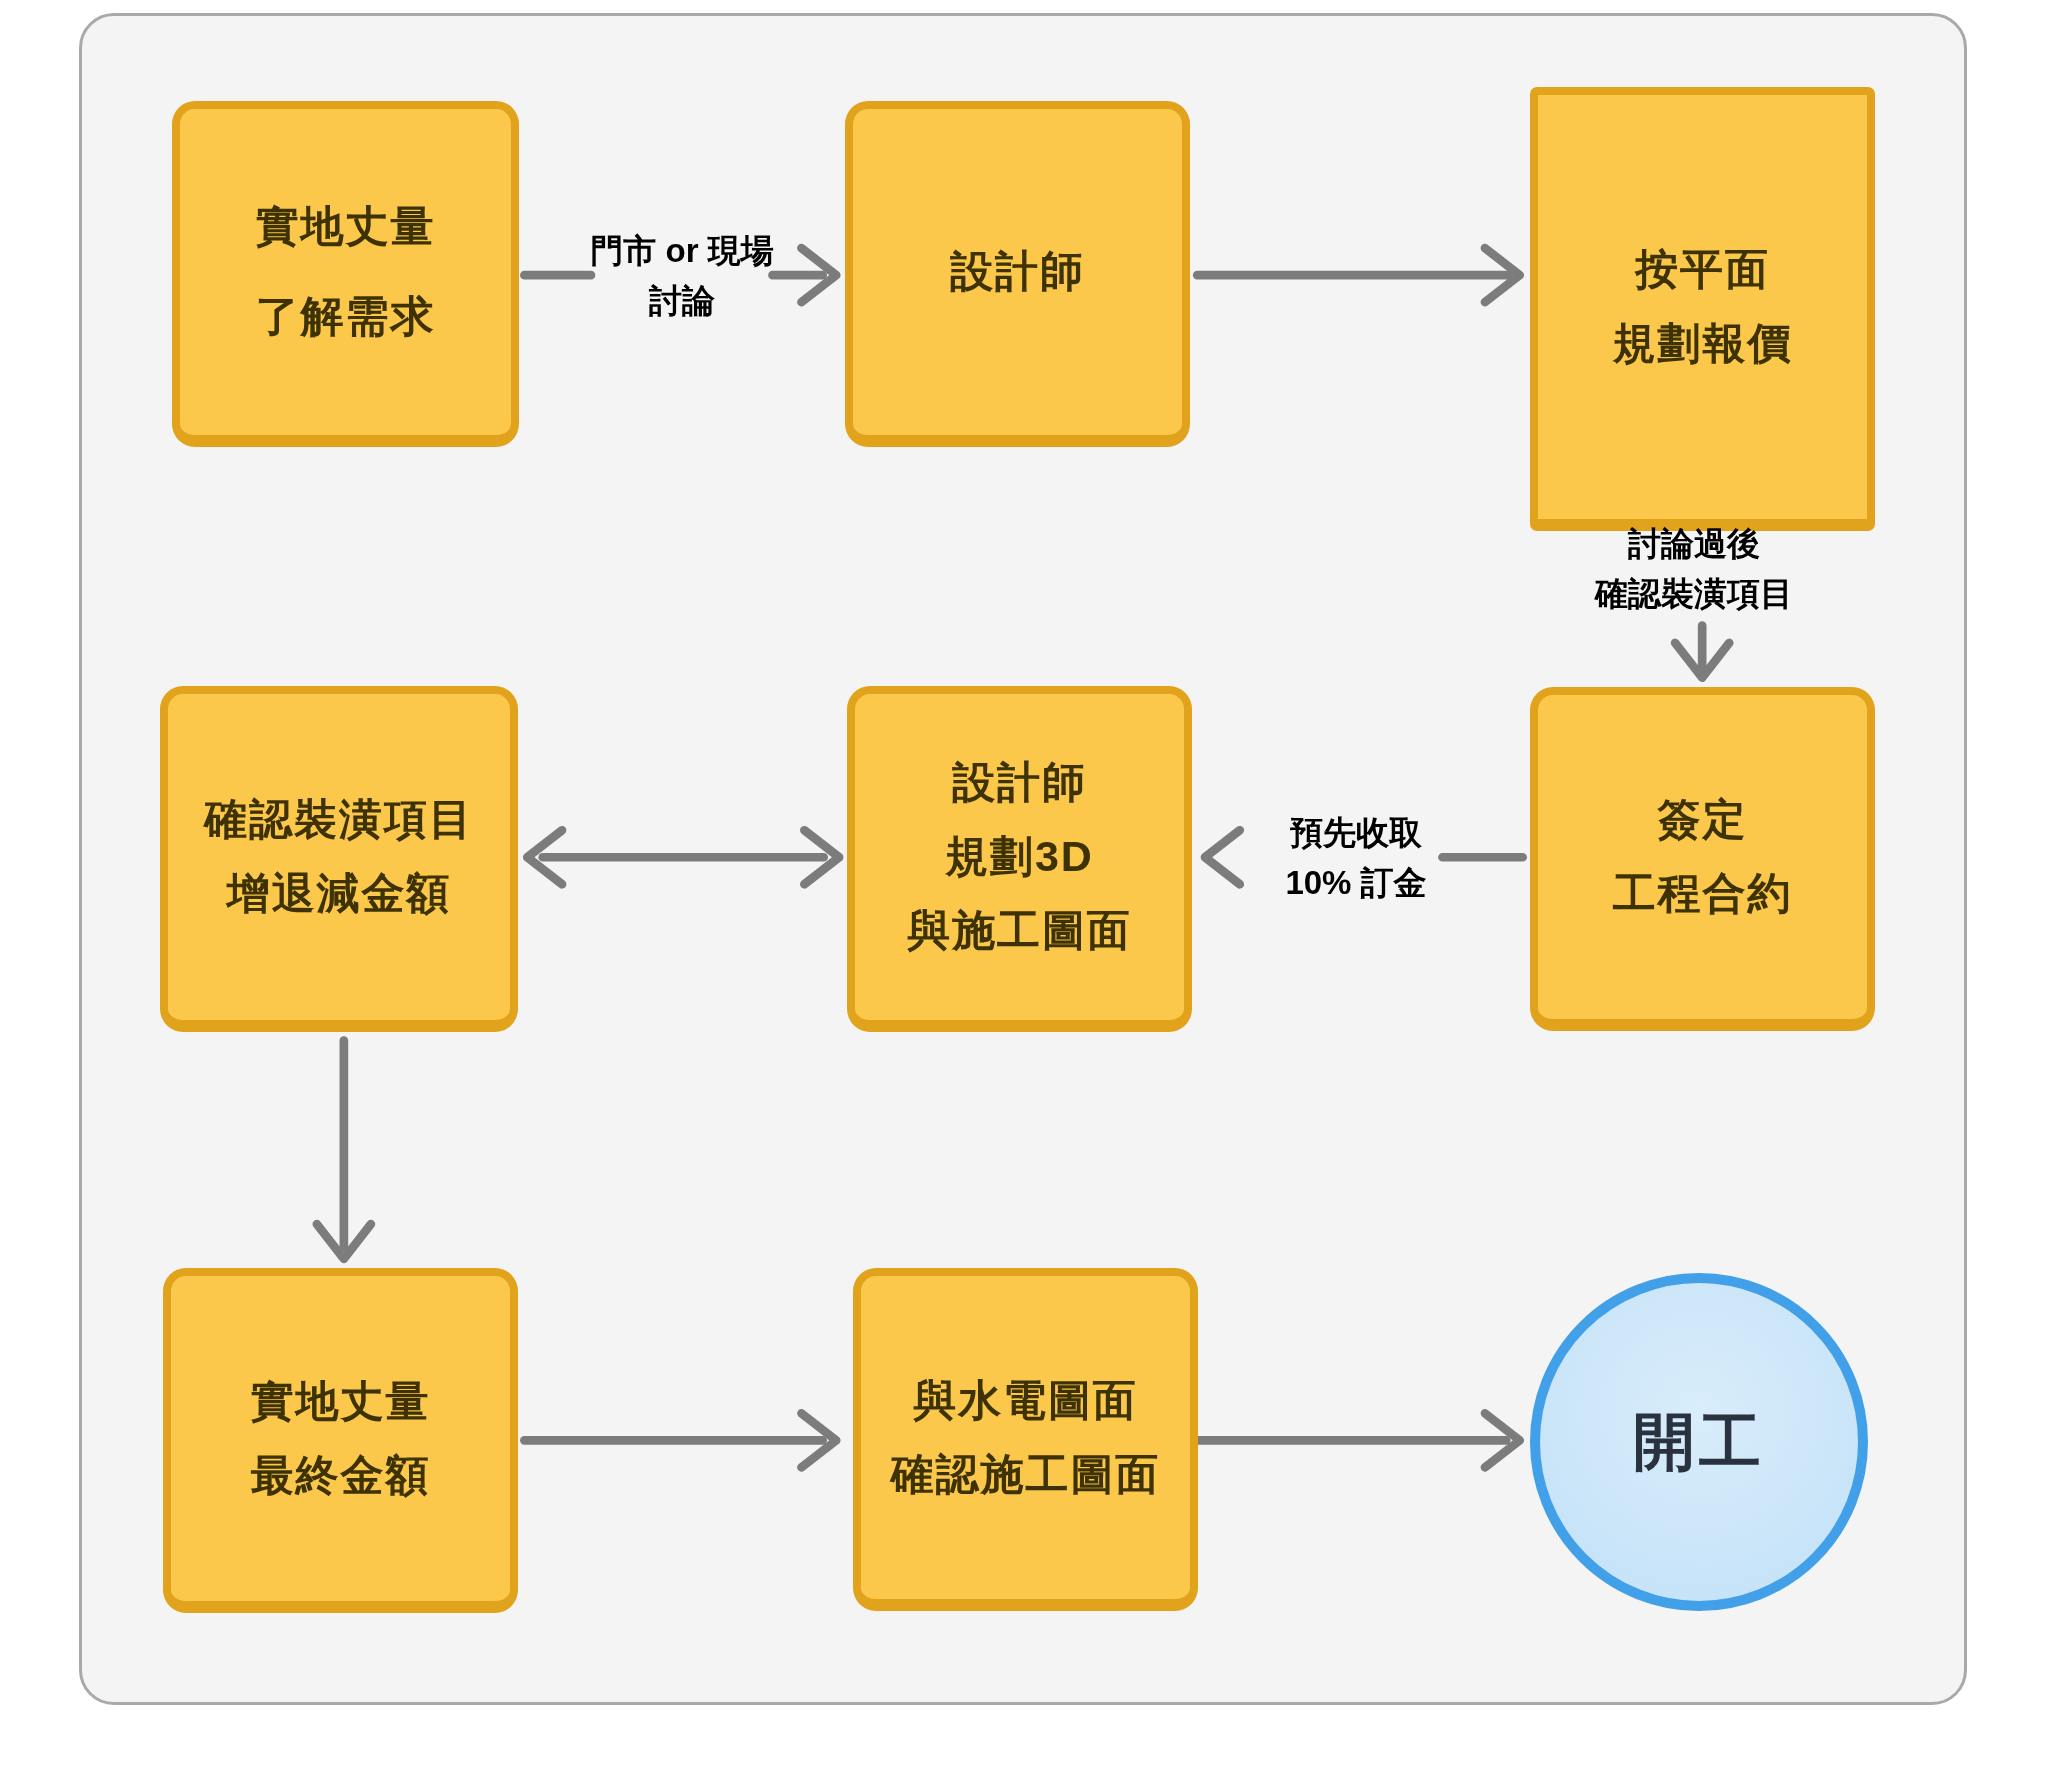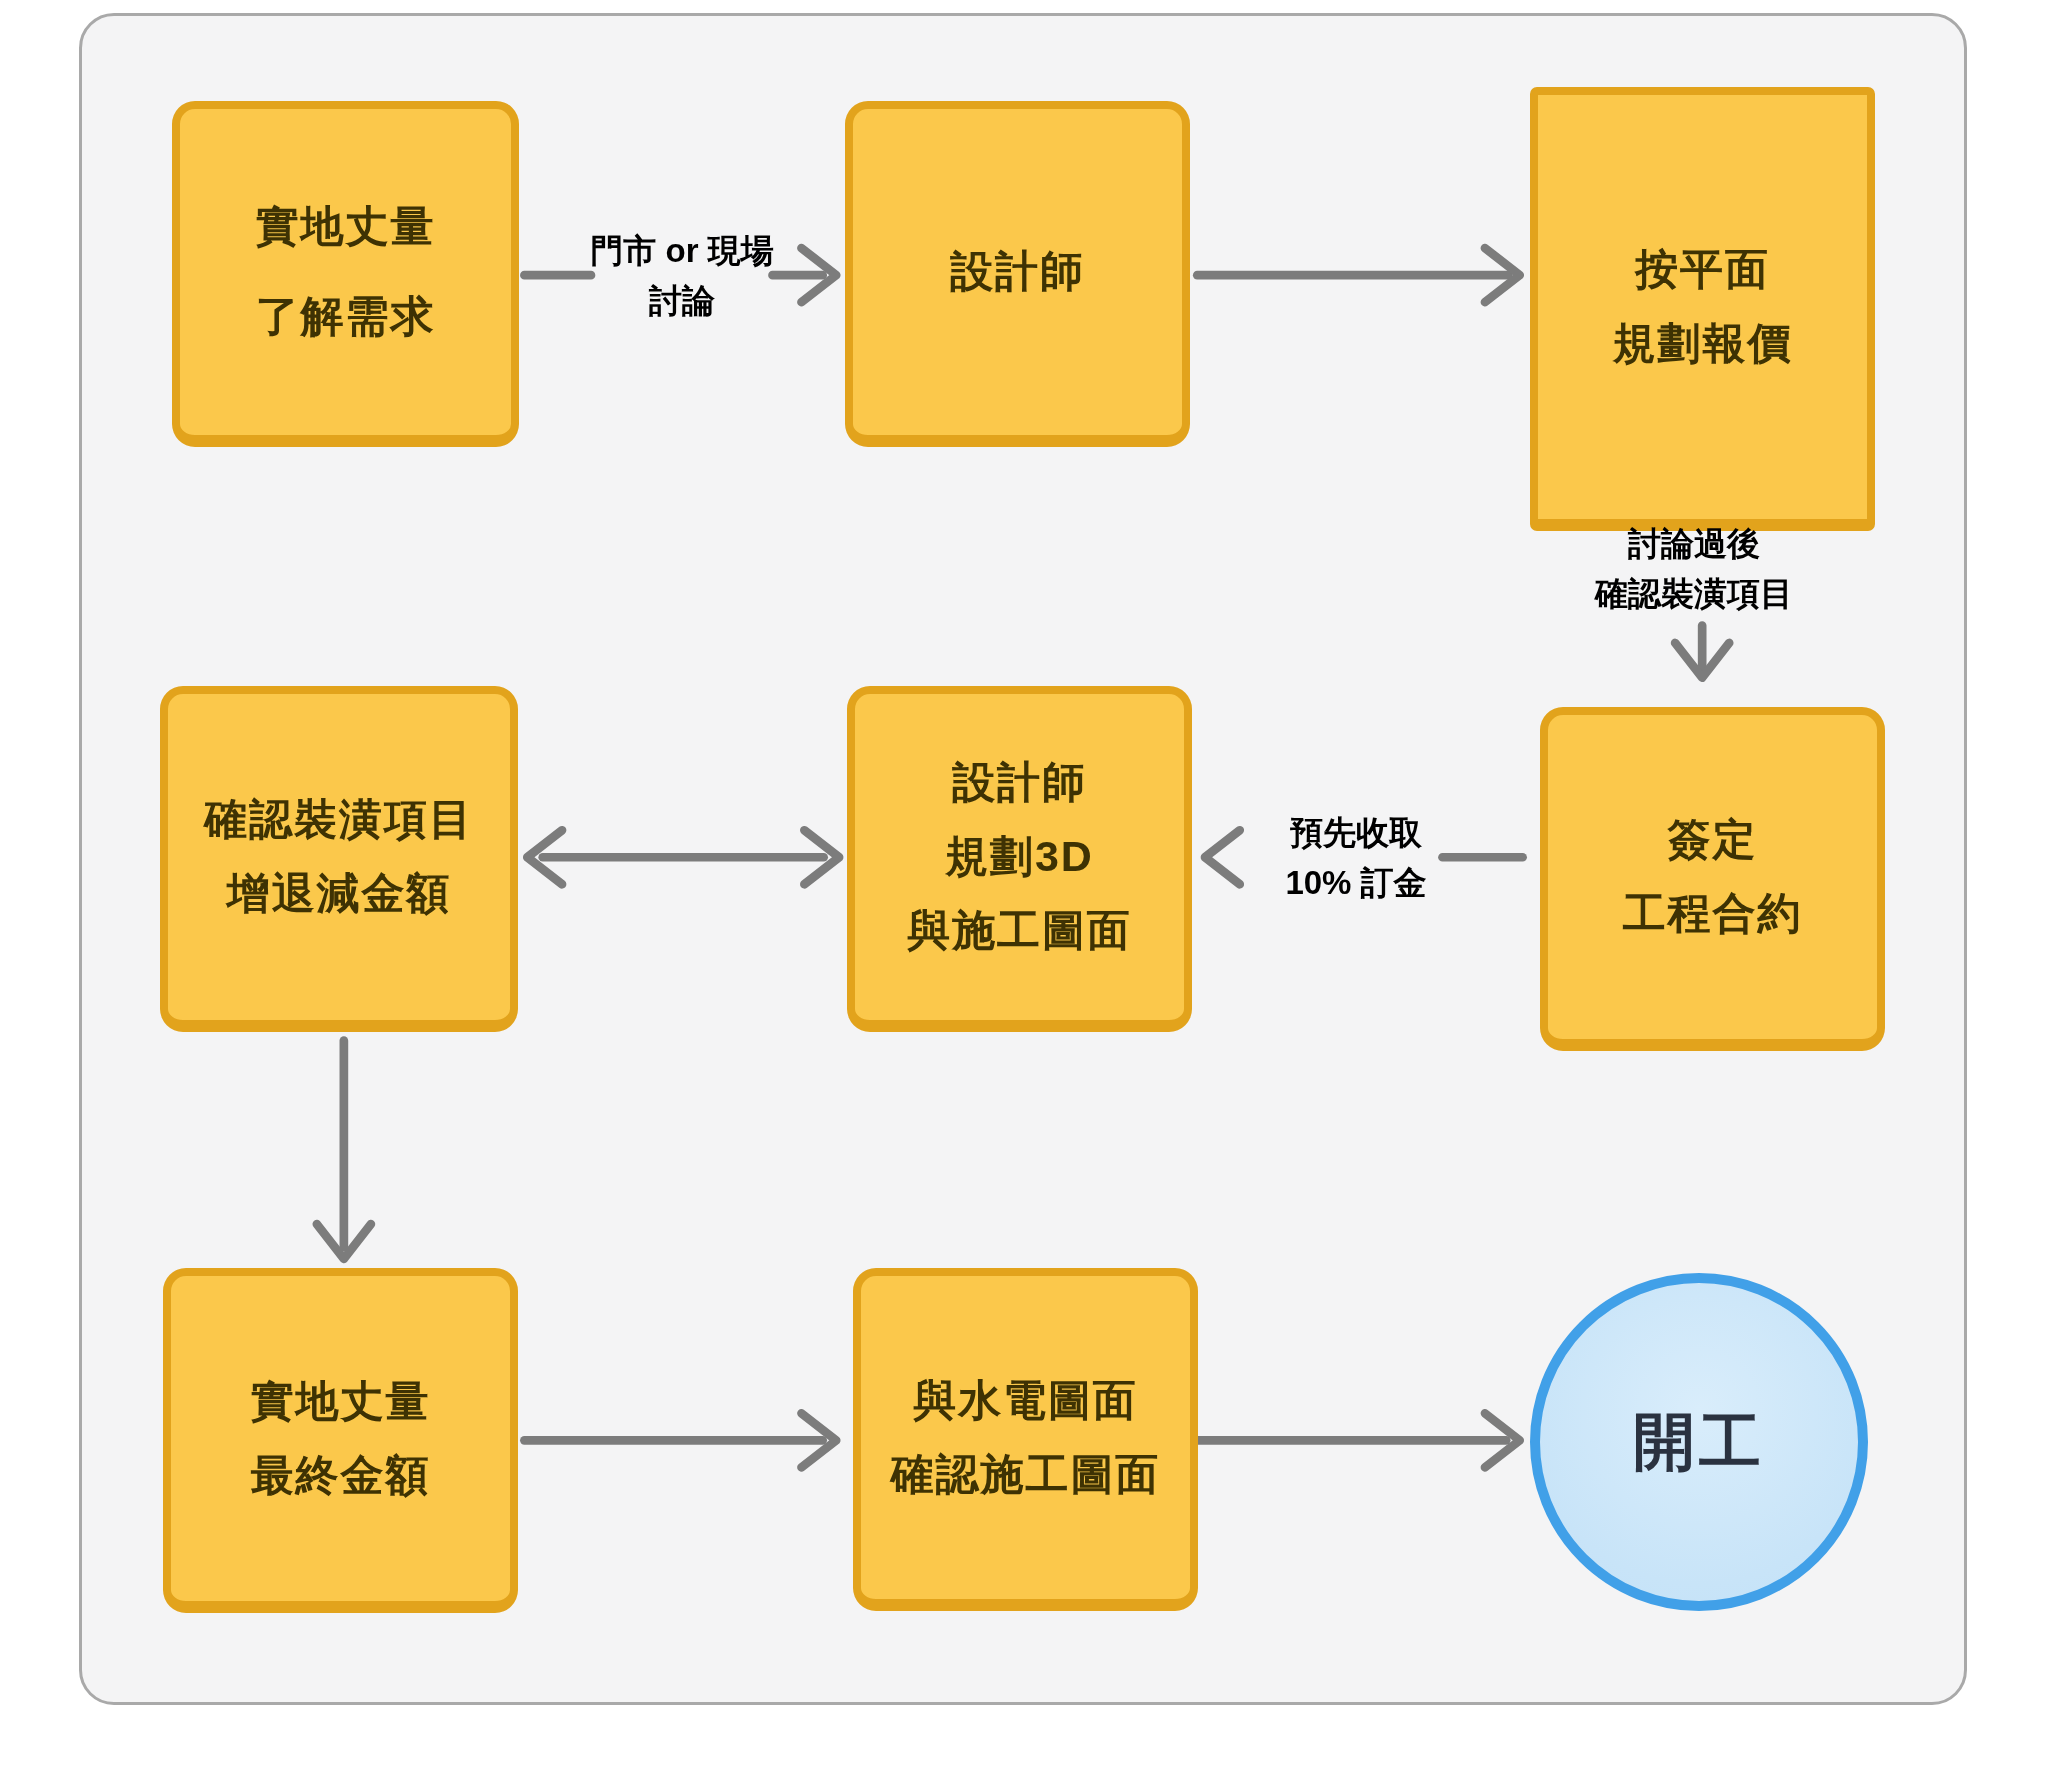--- a/index.html
+++ b/index.html
@@ -50,21 +50,21 @@
     color: #3e3203;
     font-size: 43px;
     font-weight: 700;
     line-height: 1.72;
     letter-spacing: 1.9px;
   }
   .node .bl { white-space: nowrap; }
   #n-measure          { left: 172px;  top: 101px;  width: 347px; height: 346px; gap: 16px; }
   #n-designer-plan    { left: 845px;  top: 101px;  width: 345px; height: 346px; }
   #n-quote            { left: 1530px; top: 87px;  width: 345px; height: 444px; border-radius: 7px; }
-  #n-contract         { left: 1530px; top: 707px;  width: 345px; height: 344px; margin-left: 10px; }
+  #n-contract         { left: 1530px; top: 687px;  width: 345px; height: 344px; }
   #n-design-3d        { left: 847px;  top: 686px;  width: 345px; height: 346px; }
   #n-adjust-amount    { left: 160px;  top: 686px;  width: 358px; height: 346px; }
   #n-owner-confirm    { left: 163px;  top: 1268px; width: 355px; height: 345px; }
   #n-confirm-drawings { left: 853px;  top: 1268px; width: 345px; height: 343px; }
   #n-start-work {
     left: 1530px; top: 1273px; width: 338px; height: 338px;
     border-radius: 50%;
     border: 10.6px solid #41a0e8;
     border-bottom-width: 10.6px;
     background: radial-gradient(circle at 50% 40%, #d9edfb 0%, #c8e4f8 70%, #c3e1f7 100%);

